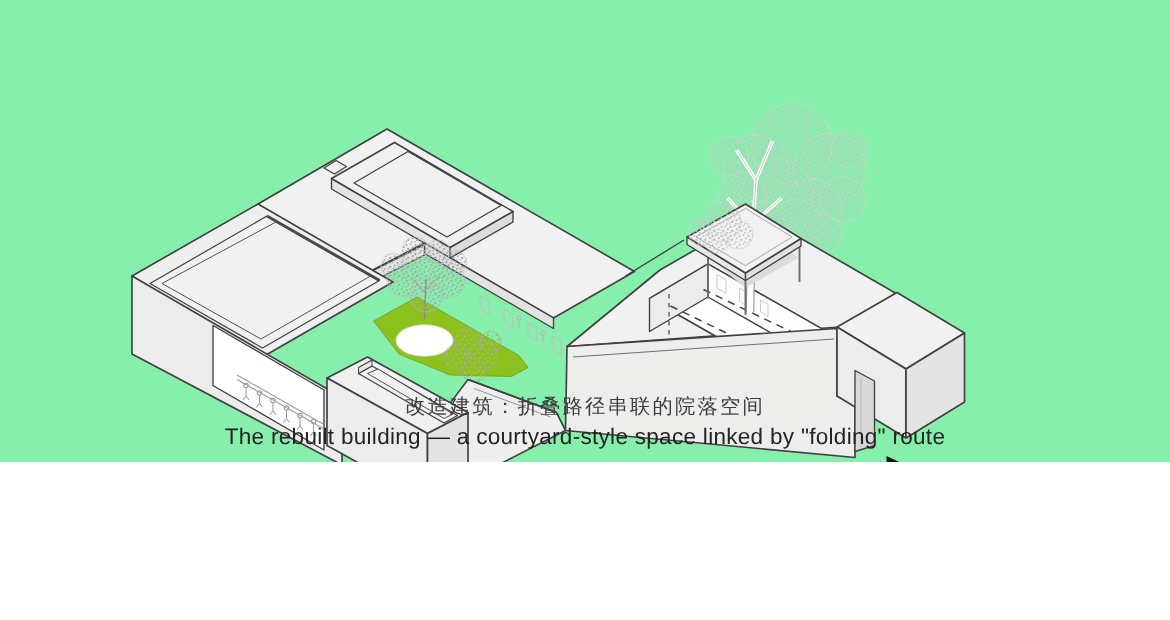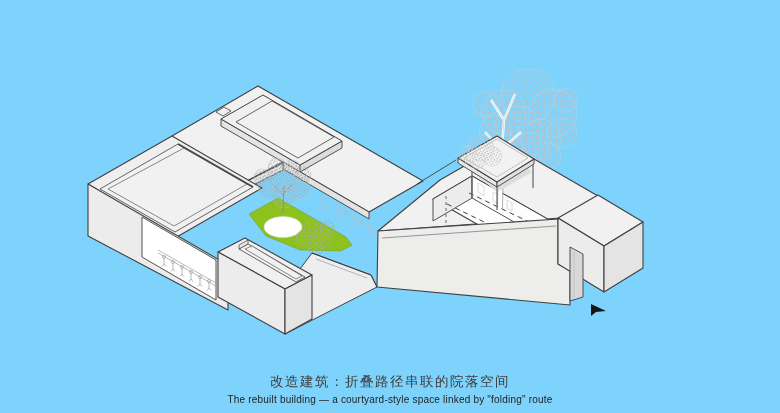--- a/index.html
+++ b/index.html
@@ -1,21 +1,21 @@
 <!DOCTYPE html>
 <html><head>
 <meta charset="utf-8">
 <style>
   html,body{margin:0;padding:0;background:#ffffff;}
-  .stage{position:relative;width:780px;height:413px;background:#7dd3fc;overflow:hidden;
+  .stage{position:relative;width:780px;height:308px;background:#86efac;overflow:hidden;
          font-family:"Liberation Sans", sans-serif;}
   .drawing{position:absolute;left:0;top:0;}
   .caption{position:absolute;left:0;bottom:8px;width:100%;text-align:center;}
   .caption .zh{display:block;font-size:13.5px;letter-spacing:1.5px;color:#3d3d3d;margin-bottom:3px;}
-  .caption .en{display:block;font-size:10px;color:#232323;letter-spacing:.2px;text-align:center;}
+  .caption .en{display:block;font-size:15px;color:#232323;letter-spacing:.2px;text-align:center;}
   svg *{vector-effect:non-scaling-stroke;}
 </style>
 </head>
 <body>
 
 <div class="stage">
 
 <svg class="drawing" width="780" height="413" viewBox="0 0 780 413">
   <defs>
     <pattern id="stip" width="6" height="6" patternUnits="userSpaceOnUse">

